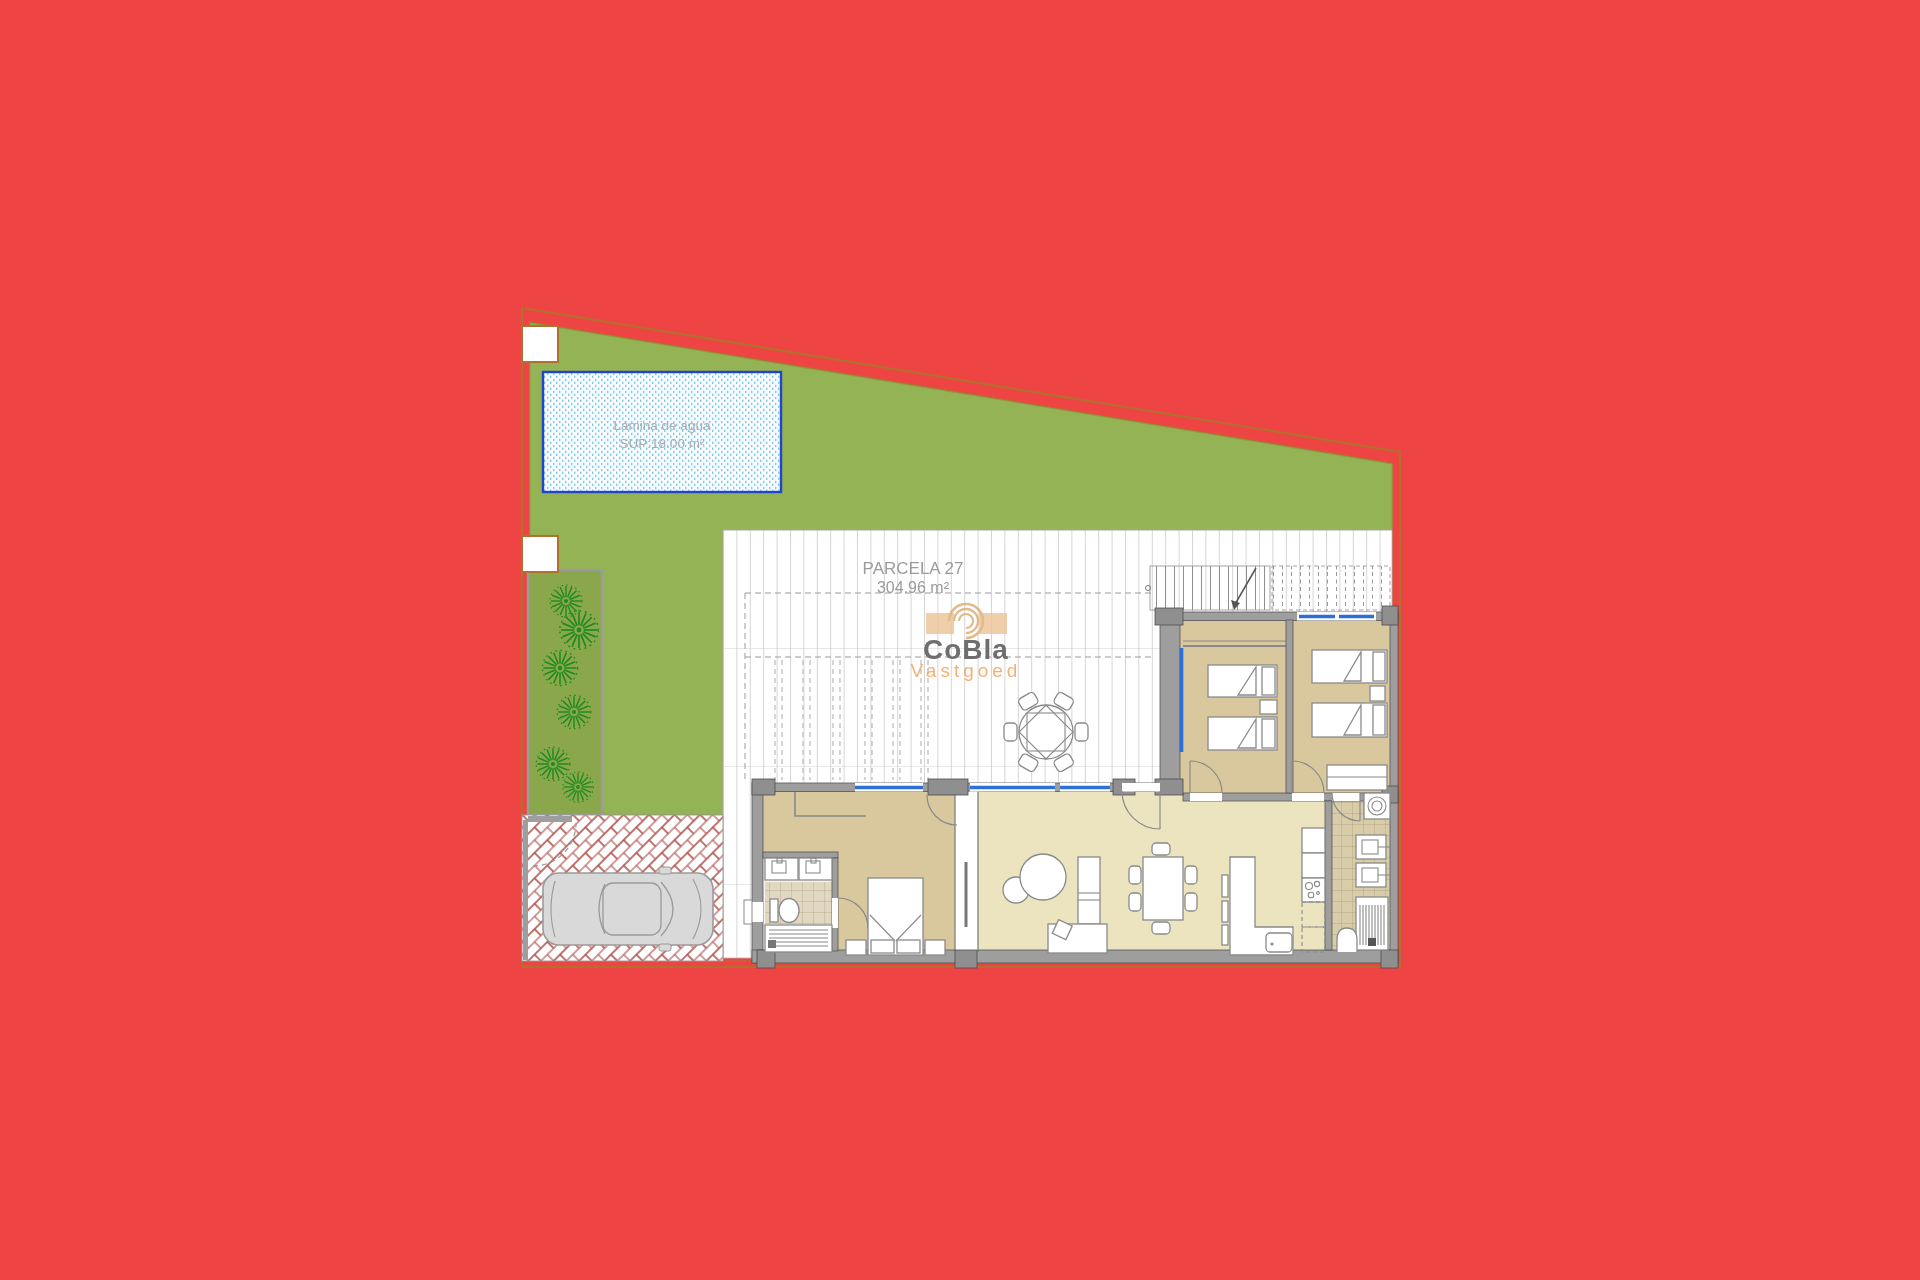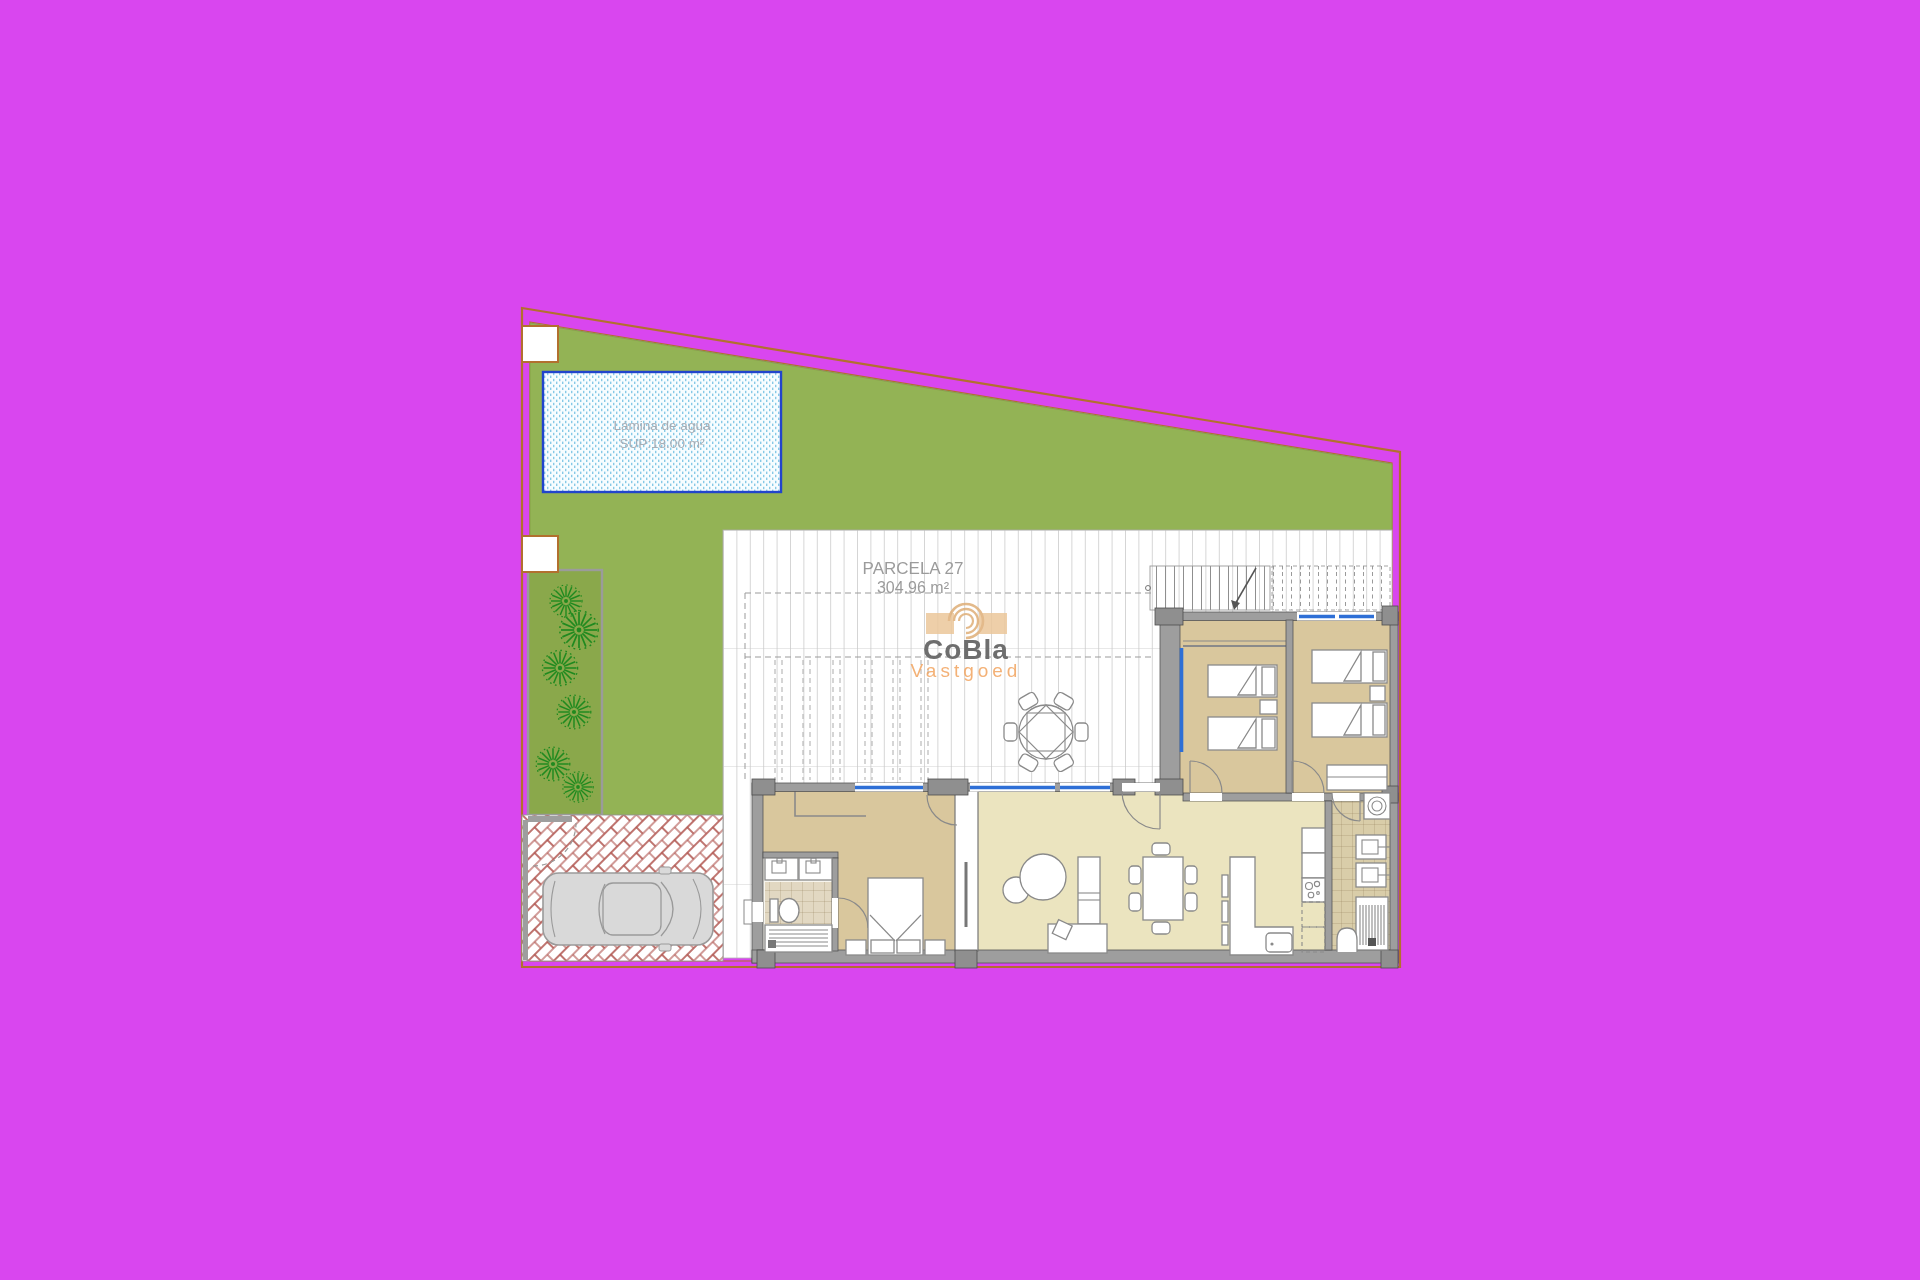--- a/index.html
+++ b/index.html
@@ -1,16 +1,16 @@
 <!DOCTYPE html>
 <html><head>
 <meta charset="utf-8">
 <style>
   html,body{margin:0;padding:0;background:#ffffff;}
-  .stage{position:relative;width:1920px;height:1280px;background:#d946ef;overflow:hidden;
+  .stage{position:relative;width:1920px;height:1280px;background:#ef4444;overflow:hidden;
          font-family:"Liberation Sans", sans-serif;}
   svg{position:absolute;left:0;top:0;}
   text{font-family:"Liberation Sans", sans-serif;}
   .pool-lbl{fill:#a7adb5;font-size:13.5px;}
   .parcel-lbl{fill:#9b9b9b;font-size:17px;}
   .parcel-area{fill:#9b9b9b;font-size:16px;}
   .logo-name{fill:#6e6e6e;font-size:28px;font-weight:bold;letter-spacing:1px;}
   .logo-sub{fill:#f2a45f;font-size:19px;letter-spacing:4px;opacity:.85;}
   .wall{fill:#9e9e9e;stroke:#555;stroke-width:.8;}
   .pillar{fill:#8f8f8f;stroke:#4d4d4d;stroke-width:.8;}

